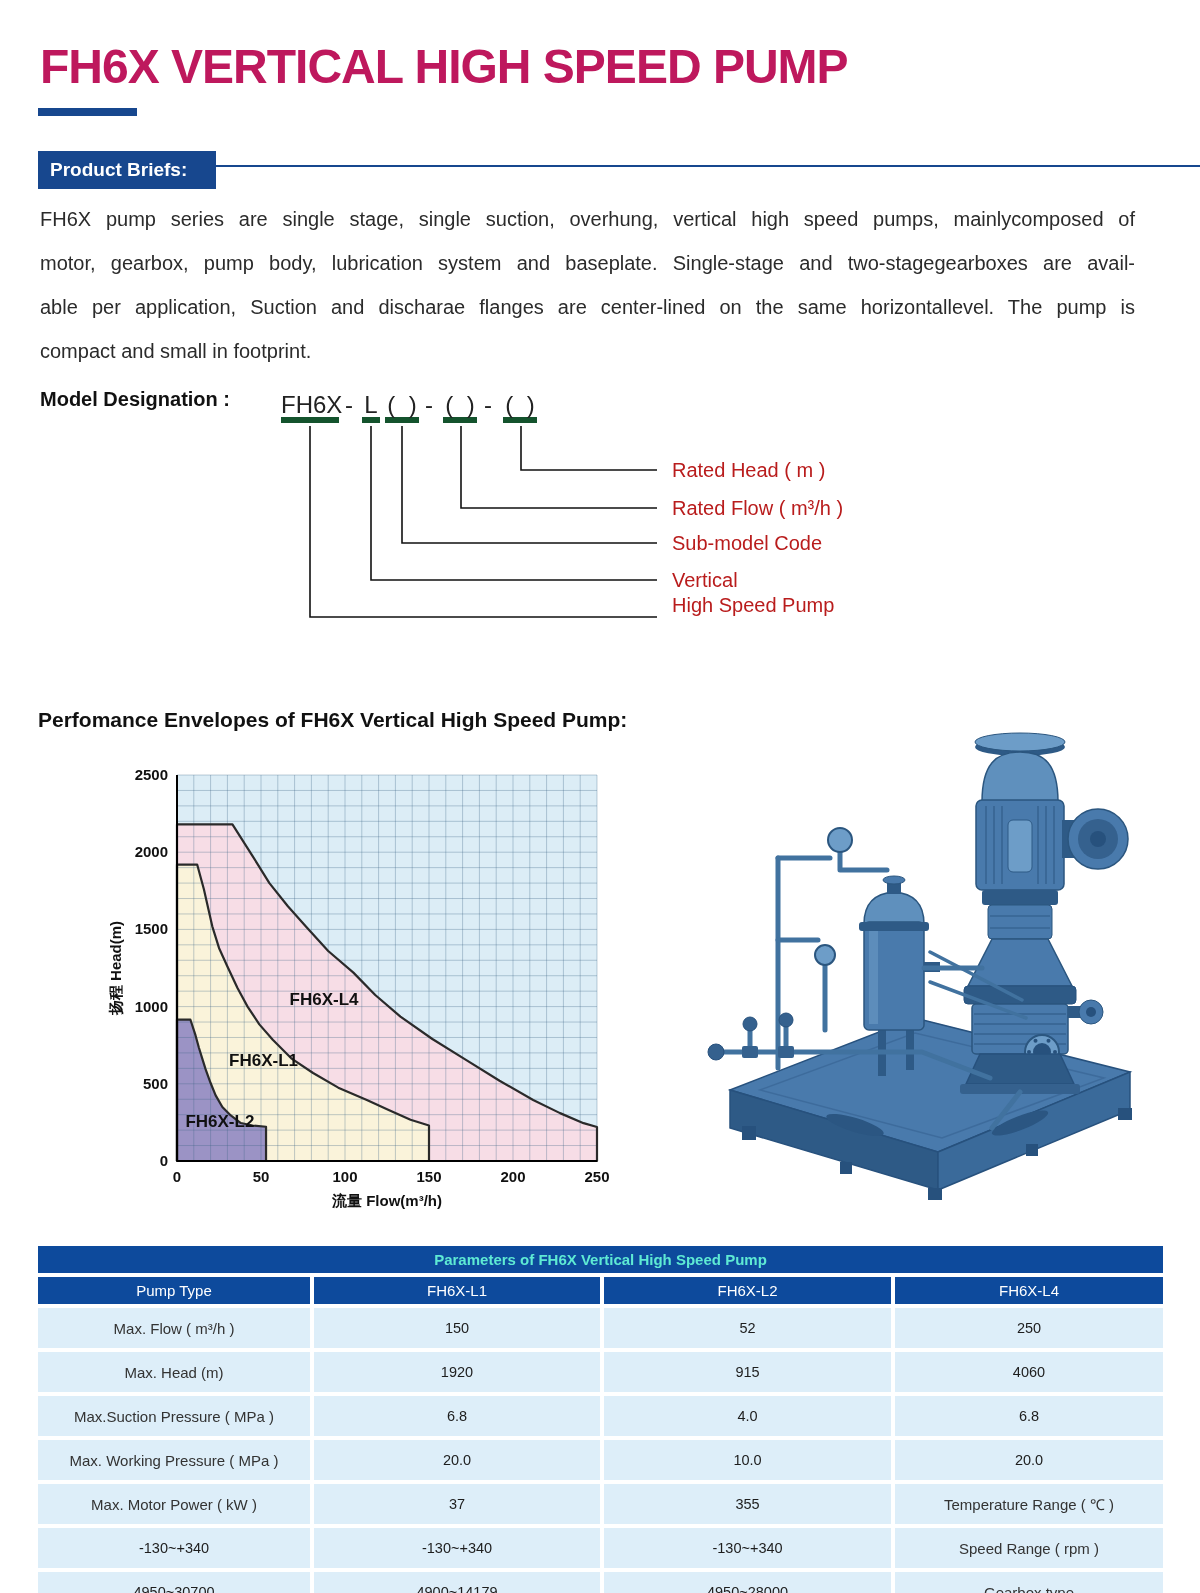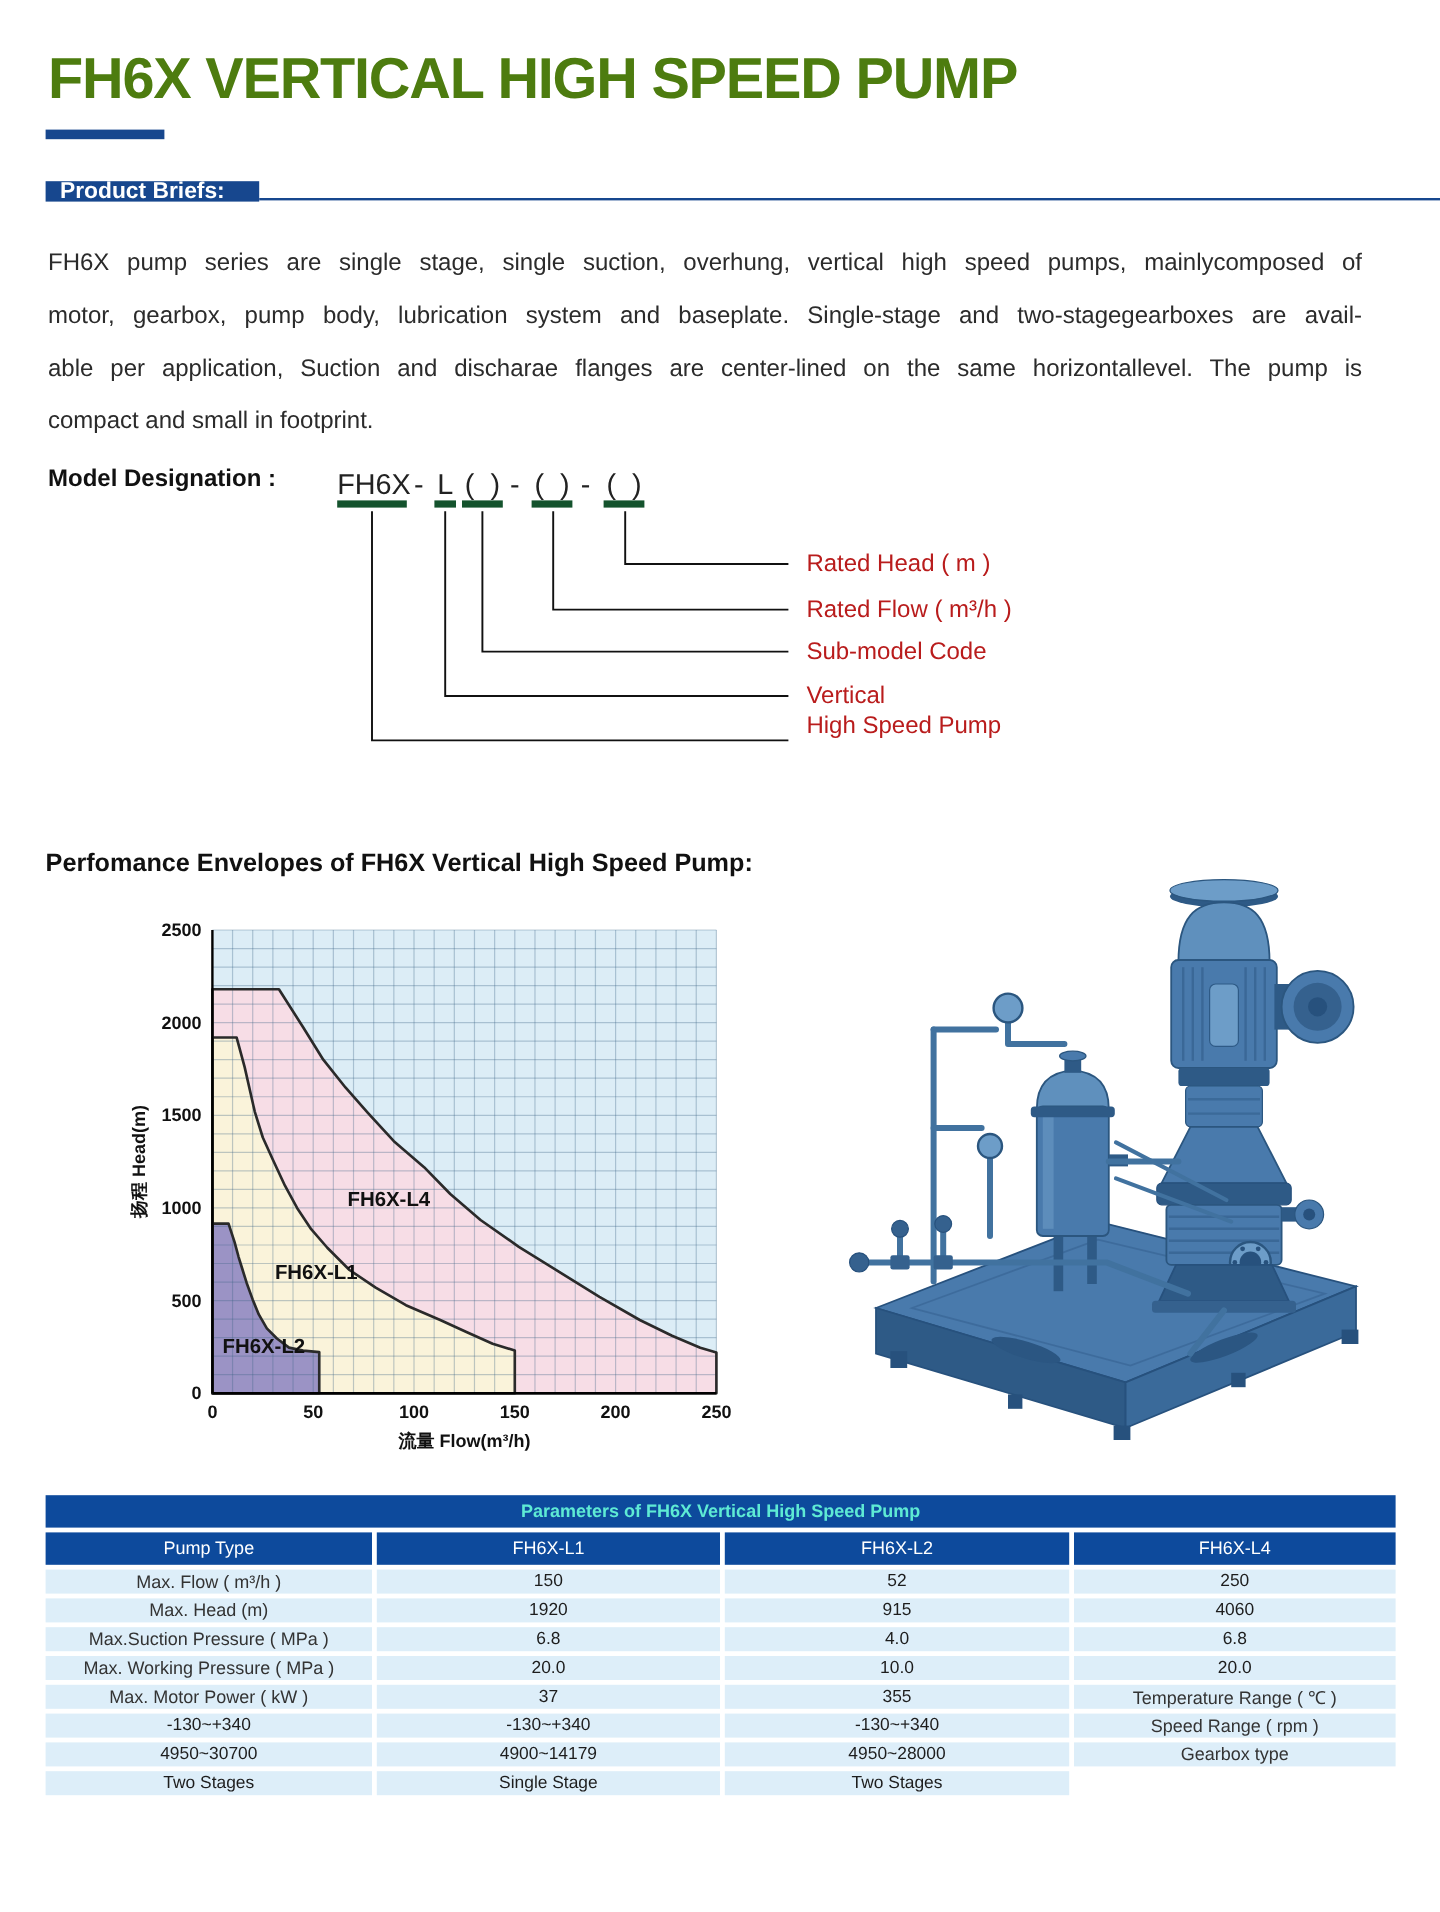--- a/index.html
+++ b/index.html
@@ -1,23 +1,23 @@
 <!DOCTYPE html>
 <html><head>
 <meta charset="utf-8">
 <style>
   html,body{margin:0;padding:0;background:#ffffff;}
   body{font-family:"Liberation Sans",sans-serif;}
   #page{position:relative;width:1200px;height:1593px;background:#ffffff;overflow:hidden;}
 
   .h1-title{position:absolute;left:40px;top:42px;font-size:48px;line-height:1.05;font-weight:bold;
-    letter-spacing:-1px;color:#4d7c0f;white-space:nowrap;}
+    letter-spacing:-1px;color:#be185d;white-space:nowrap;}
   .title-bar{position:absolute;left:38px;top:108px;width:99px;height:8px;background:#17478e;}
 
-  .briefs-box{position:absolute;left:38px;top:151px;width:178px;height:17px;background:#17478e;
+  .briefs-box{position:absolute;left:38px;top:151px;width:178px;height:38px;background:#17478e;
     color:#ffffff;font-size:19px;font-weight:bold;display:flex;align-items:center;padding-left:12px;box-sizing:border-box;}
   .briefs-line-rule{position:absolute;left:216px;top:165px;width:984px;height:2px;background:#17478e;}
 
   #briefs-text{position:absolute;left:40px;top:197px;width:1095px;color:#2b2b2b;}
   .bline{font-size:20px;line-height:44px;height:44px;white-space:nowrap;}
   .bline.just{text-align:justify;text-align-last:justify;white-space:normal;}
 
   .model-label{position:absolute;left:40px;top:388px;font-size:20px;font-weight:bold;color:#111111;}
   .code-part{position:absolute;top:390px;height:33px;font-size:24px;color:#222222;text-align:center;
     white-space:pre;line-height:30px;box-sizing:border-box;}
@@ -27,21 +27,21 @@
 
   .perf-heading{position:absolute;left:38px;top:708px;font-size:21px;font-weight:bold;color:#111111;}
 
   #chart{position:absolute;left:105px;top:748px;width:515px;height:462px;}
   #chart text{font-family:"Liberation Sans","DejaVu Sans",sans-serif;}
 
   #pump{position:absolute;left:690px;top:700px;width:470px;height:500px;}
 
   #param-table{position:absolute;left:38px;top:1246px;width:1125px;display:grid;
     grid-template-columns:272px 286px 287px 268px;gap:4px;}
-  .cell{display:flex;align-items:center;justify-content:center;height:20px;font-size:15px;}
+  .cell{display:flex;align-items:center;justify-content:center;height:40px;font-size:15px;}
   .cell.title{grid-column:1/-1;background:#0d4a9c;color:#5eead4;font-weight:bold;height:27px;}
   .cell.th{background:#0d4a9c;color:#ffffff;height:27px;}
   .cell.td{background:#ddeef9;color:#333333;}
   .cell.val{color:#1d1d1d;font-size:14.5px;}
 </style>
 </head>
 <body>
 
 <div id="page">
 

